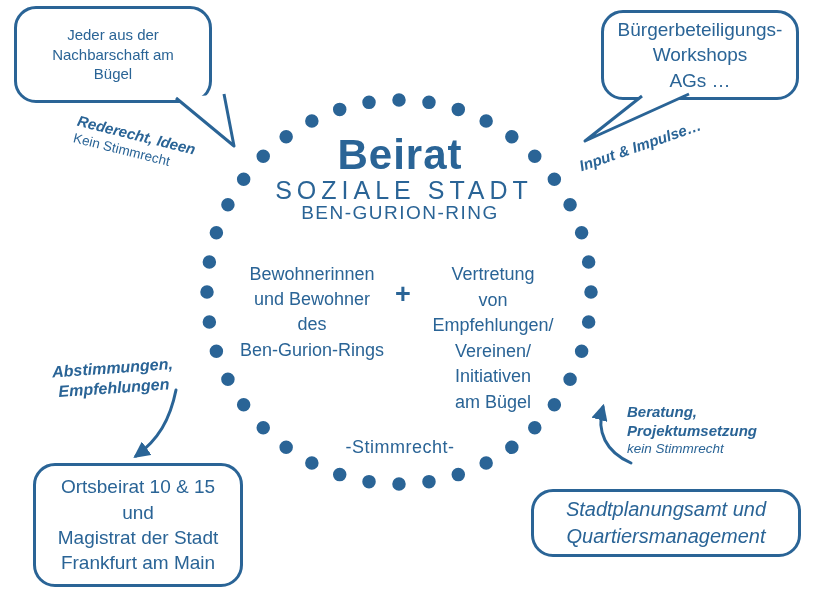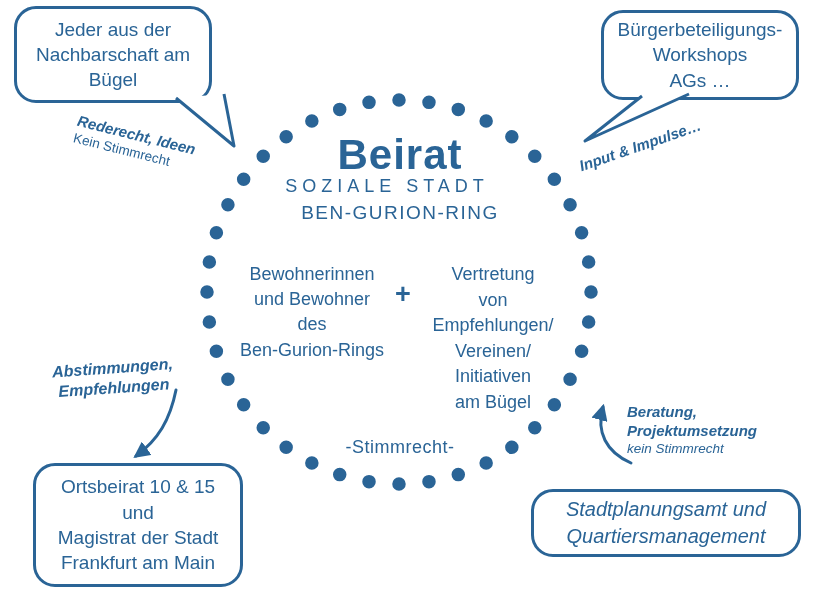--- a/index.html
+++ b/index.html
@@ -12,28 +12,28 @@
   svg.overlay { position:absolute; left:0; top:0; width:820px; height:600px; pointer-events:none; z-index:3; }
   .dots { fill:none; stroke:var(--p); stroke-width:13.5; stroke-linecap:round; stroke-dasharray:0 1; }
   .tail { fill:#ffffff; stroke:var(--p); stroke-width:3; stroke-linejoin:round; }
   .arrow { fill:none; stroke:var(--p); stroke-width:3; stroke-linecap:round; }
 
   .bubble {
     position:absolute; background:#fff; border:3px solid var(--p); border-radius:22px;
     display:flex; flex-direction:column; justify-content:center; text-align:center;
     z-index:2; line-height:1.33;
   }
-  .bubble-tl { left:14px;  top:6px;   width:198px; height:97px;  font-size:19px; }
+  .bubble-tl { left:14px;  top:6px;   width:198px; height:97px;  font-size:15px; }
   .bubble-tr { left:601px; top:10px;  width:198px; height:90px;  font-size:19px; }
   .bubble-bl { left:33px;  top:463px; width:210px; height:124px; font-size:19px; }
   .bubble-br { left:531px; top:489px; width:270px; height:68px;  font-size:20px;font-style:italic; }
 
   .ctr { position:absolute; text-align:center; z-index:1; }
   .title      { left:240px; top:131px; width:320px; font-size:42px; font-weight:bold; letter-spacing:1px; }
-  .subtitle1  { left:227px; top:176px; width:320px; font-size:18px; letter-spacing:5px; }
+  .subtitle1  { left:244px; top:176px; width:320px; font-size:25px; letter-spacing:5px; }
   .subtitle2  { left:240px; top:202px; width:320px; font-size:19px; letter-spacing:1.5px; }
   .left-group { left:228px; top:262px; width:168px; font-size:18px; line-height:1.4; }
   .plus       { left:389px; top:279px; width:28px;  font-size:27px; font-weight:bold; }
   .right-group{ left:418px; top:262px; width:150px; font-size:18px; line-height:1.42; }
   .voting     { left:240px; top:437px; width:320px; font-size:18px; letter-spacing:0.5px; }
 
   .sidelabel { position:absolute; z-index:4; line-height:1.25; }
   .lbl-tl { left:80px;  top:112px; transform:rotate(14deg);  transform-origin:left top; }
   .lbl-tr { left:577px; top:158px; transform:rotate(-19deg); transform-origin:left top; }
   .lbl-bl { left:44px;  top:363px; width:136px; text-align:center; transform:rotate(-4deg); transform-origin:left top; }

